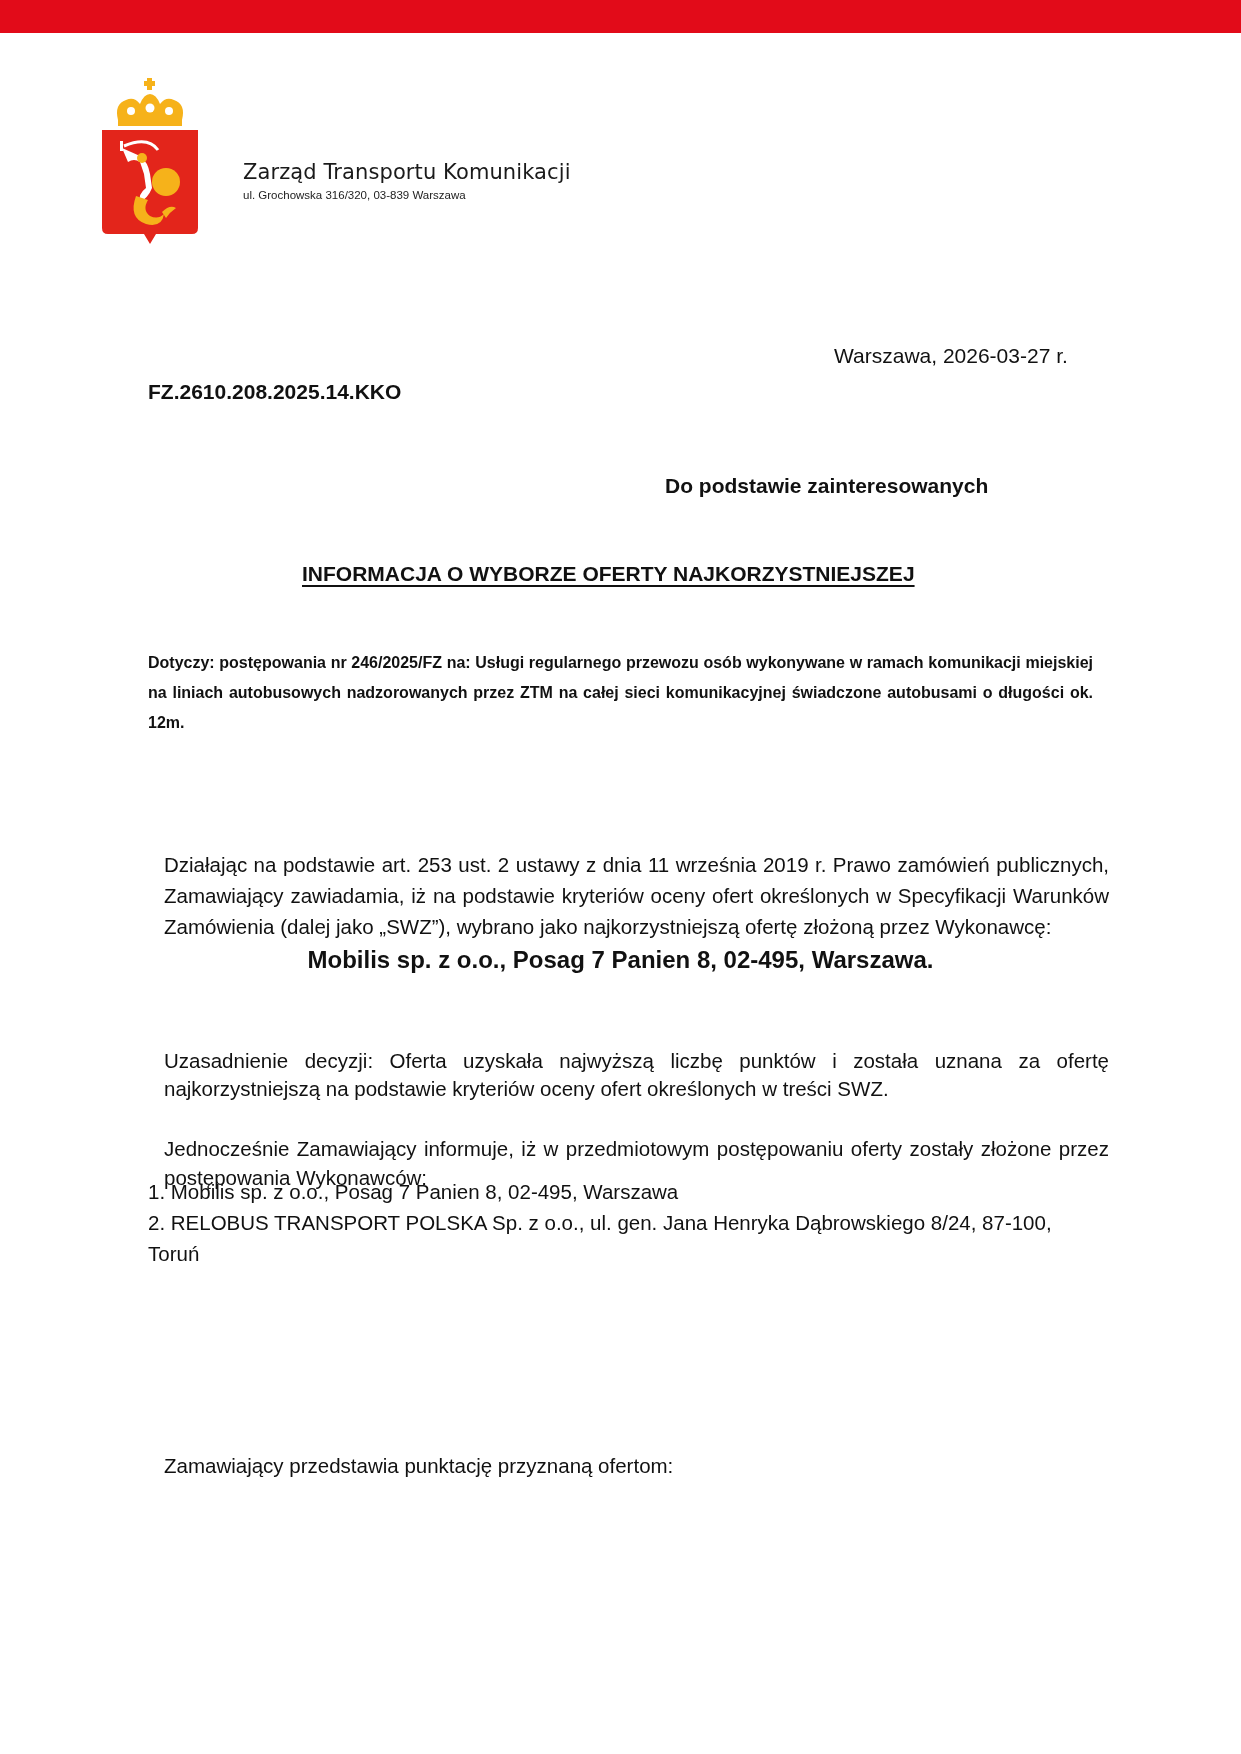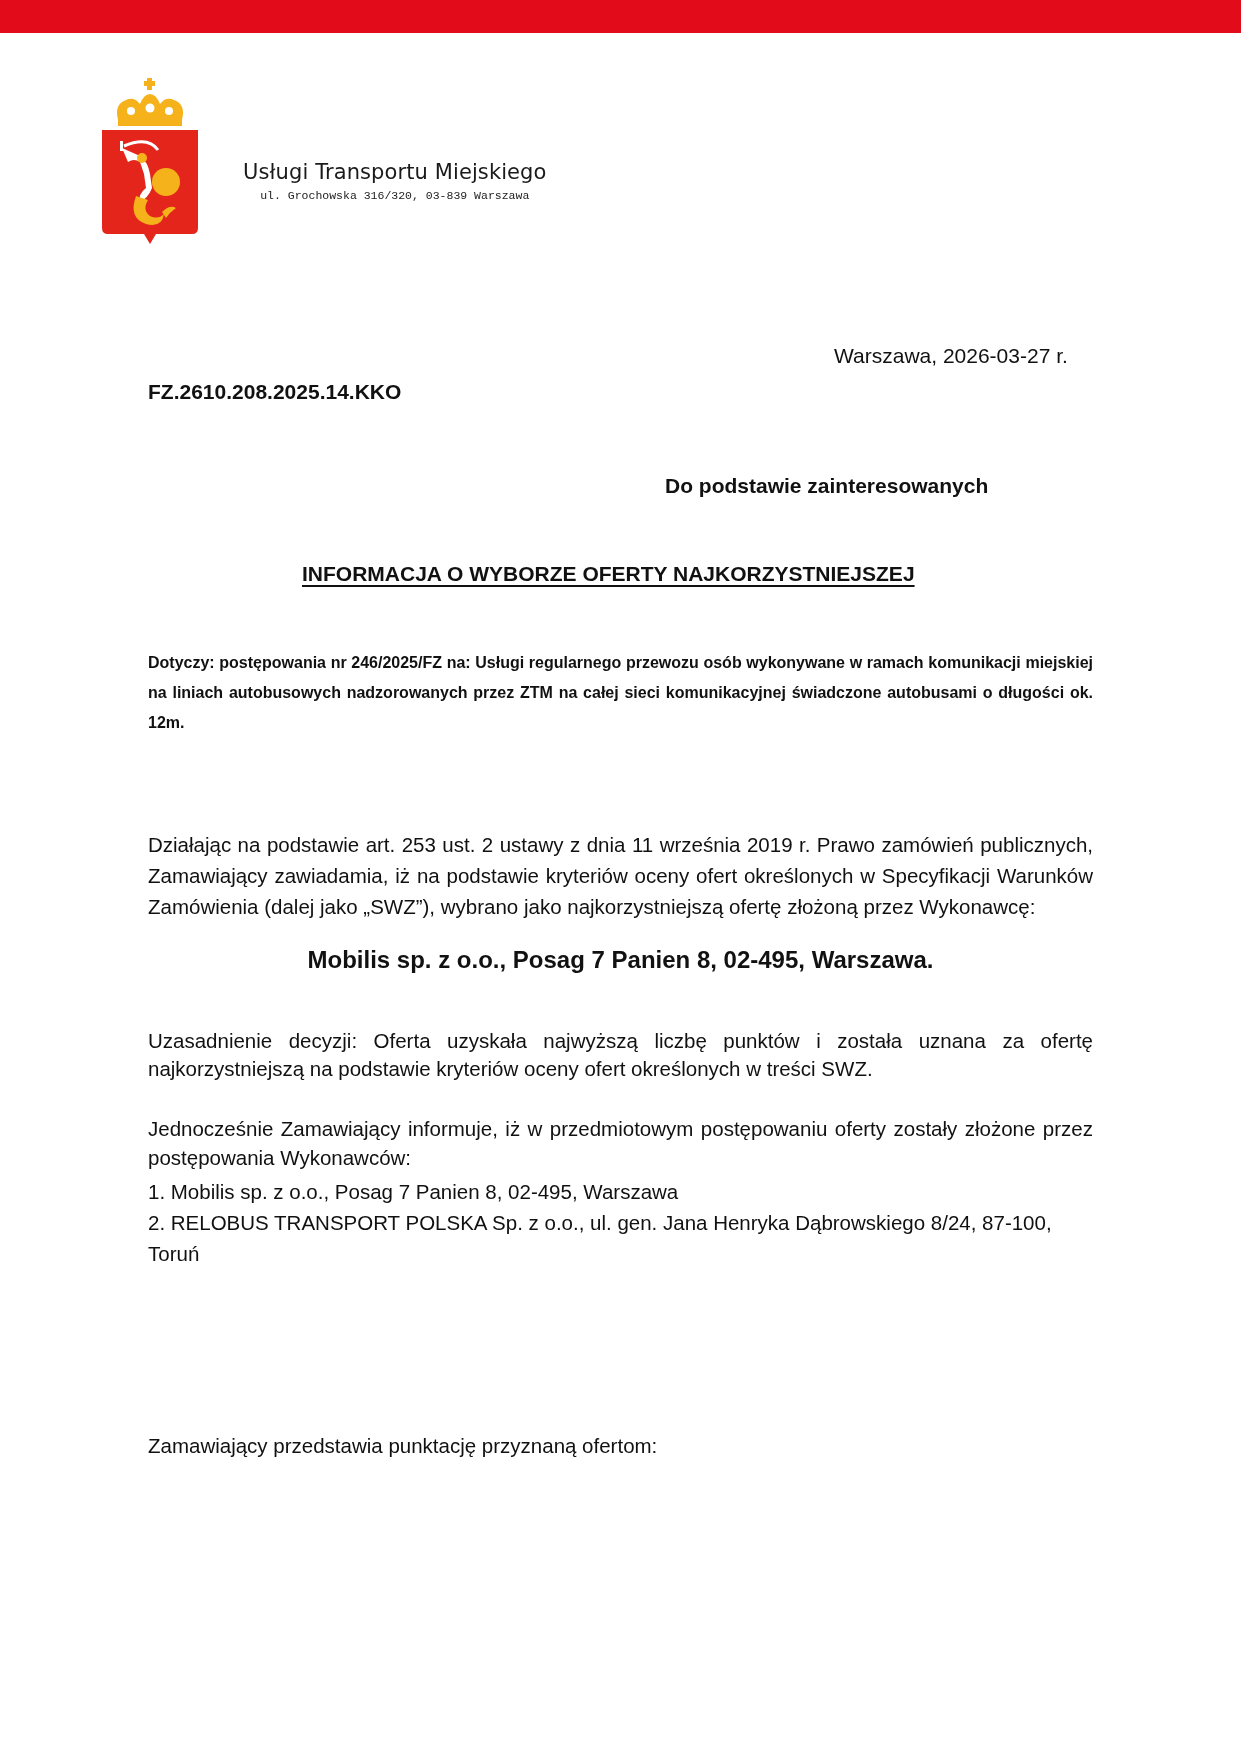--- a/index.html
+++ b/index.html
@@ -4,32 +4,32 @@
   <style>
     * { margin: 0; padding: 0; box-sizing: border-box; }
     html, body { width: 1241px; height: 1754px; background: #ffffff; overflow: hidden; }
     body { position: relative; font-family: "Liberation Sans", sans-serif; color: #111111; }
 
     .top-bar { position: absolute; left: 0; top: 0; width: 1241px; height: 33px; background: #e20b19; }
 
     .logo { position: absolute; left: 100px; top: 78px; width: 100px; height: 168px; }
     .org-block { position: absolute; left: 243px; top: 160px; }
     .org-name { font-family: "DejaVu Sans", sans-serif; font-size: 21px; font-weight: 500; letter-spacing: 0.1px; color: #1a1a1a; }
-    .org-address { font-family: Liberation Mono, monospace; font-size: 11.5px; color: #222; margin-top: 5px; text-align: center; }
+    .org-address { font-family: Liberation Sans, sans-serif; font-size: 11.5px; color: #222; margin-top: 5px; }
 
     .text { position: absolute; font-size: 21px; line-height: 31px; color: #111; }
 
     .date { left: 834px; top: 340px; font-size: 21px; }
     .ref { left: 148px; top: 376px; font-weight: bold; font-size: 21px; }
     .recipient { left: 665px; top: 470px; font-weight: bold; font-size: 21px; }
     .doc-title { left: 302px; top: 558px; font-weight: bold; font-size: 21px; text-decoration: underline; text-underline-offset: 4px; }
 
     .subject { left: 148px; top: 648px; width: 945px; font-weight: bold; font-size: 16px; line-height: 30px; text-align: justify; text-align-last: left; }
 
-    .para { left: 148px; width: 945px; font-size: 20.5px; line-height: 31px; text-align: justify; }
+    .para { left: 164px; width: 945px; font-size: 20.5px; line-height: 31px; text-align: justify; margin-top: 20px; }
     .para.last-left { text-align-last: left; }
     .p1 { top: 829px; }
     .winner { position: absolute; left: 148px; top: 944px; width: 945px; text-align: center; font-weight: bold; font-size: 24px; line-height: 31px; }
     .p2 { top: 1027px; line-height: 28px; }
     .p3 { top: 1114px; line-height: 29px; }
 
     .list { position: absolute; left: 148px; top: 1176px; width: 945px; font-size: 20.5px; line-height: 31px; }
     .list-item { display: block; }
     .list-sub { display: block; padding-left: 88px; }
 
@@ -62,21 +62,21 @@
   <path d="M22 70 L28 84 Q34 80 40 84 L44 96 L46 110 Q38 116 40 124 Q48 120 52 110 L50 96 Q48 84 40 78 Z" fill="#ffffff"></path>
   <circle cx="42" cy="80" r="5" fill="#f6b21a"></circle>
 
   <circle cx="66" cy="104" r="14" fill="#f6b21a"></circle>
 
   <path d="M36 118 Q28 140 46 146 Q62 150 64 136 Q58 142 50 138 Q42 132 48 122 Z" fill="#f6b21a"></path>
   <path d="M62 134 Q70 126 76 130 Q70 134 66 140 Z" fill="#f6b21a"></path>
 </svg>
 
 <div class="org-block">
-  <div class="org-name">Usługi Transportu Miejskiego</div>
+  <div class="org-name">Zarząd Transportu Komunikacji</div>
   <div class="org-address">ul. Grochowska 316/320, 03-839 Warszawa</div>
 </div>
 
 <div class="text date">Warszawa, 2026-03-27 r.</div>
 <div class="text ref">FZ.2610.208.2025.14.KKO</div>
 <div class="text recipient">Do podstawie zainteresowanych</div>
 <div class="text doc-title">INFORMACJA O WYBORZE OFERTY NAJKORZYSTNIEJSZEJ</div>
 
 <div class="text subject">Dotyczy: postępowania nr 246/2025/FZ na: Usługi regularnego przewozu osób wykonywane w ramach komunikacji miejskiej na liniach autobusowych nadzorowanych przez ZTM na całej sieci komunikacyjnej świadczone autobusami o długości ok. 12m.</div>
 

